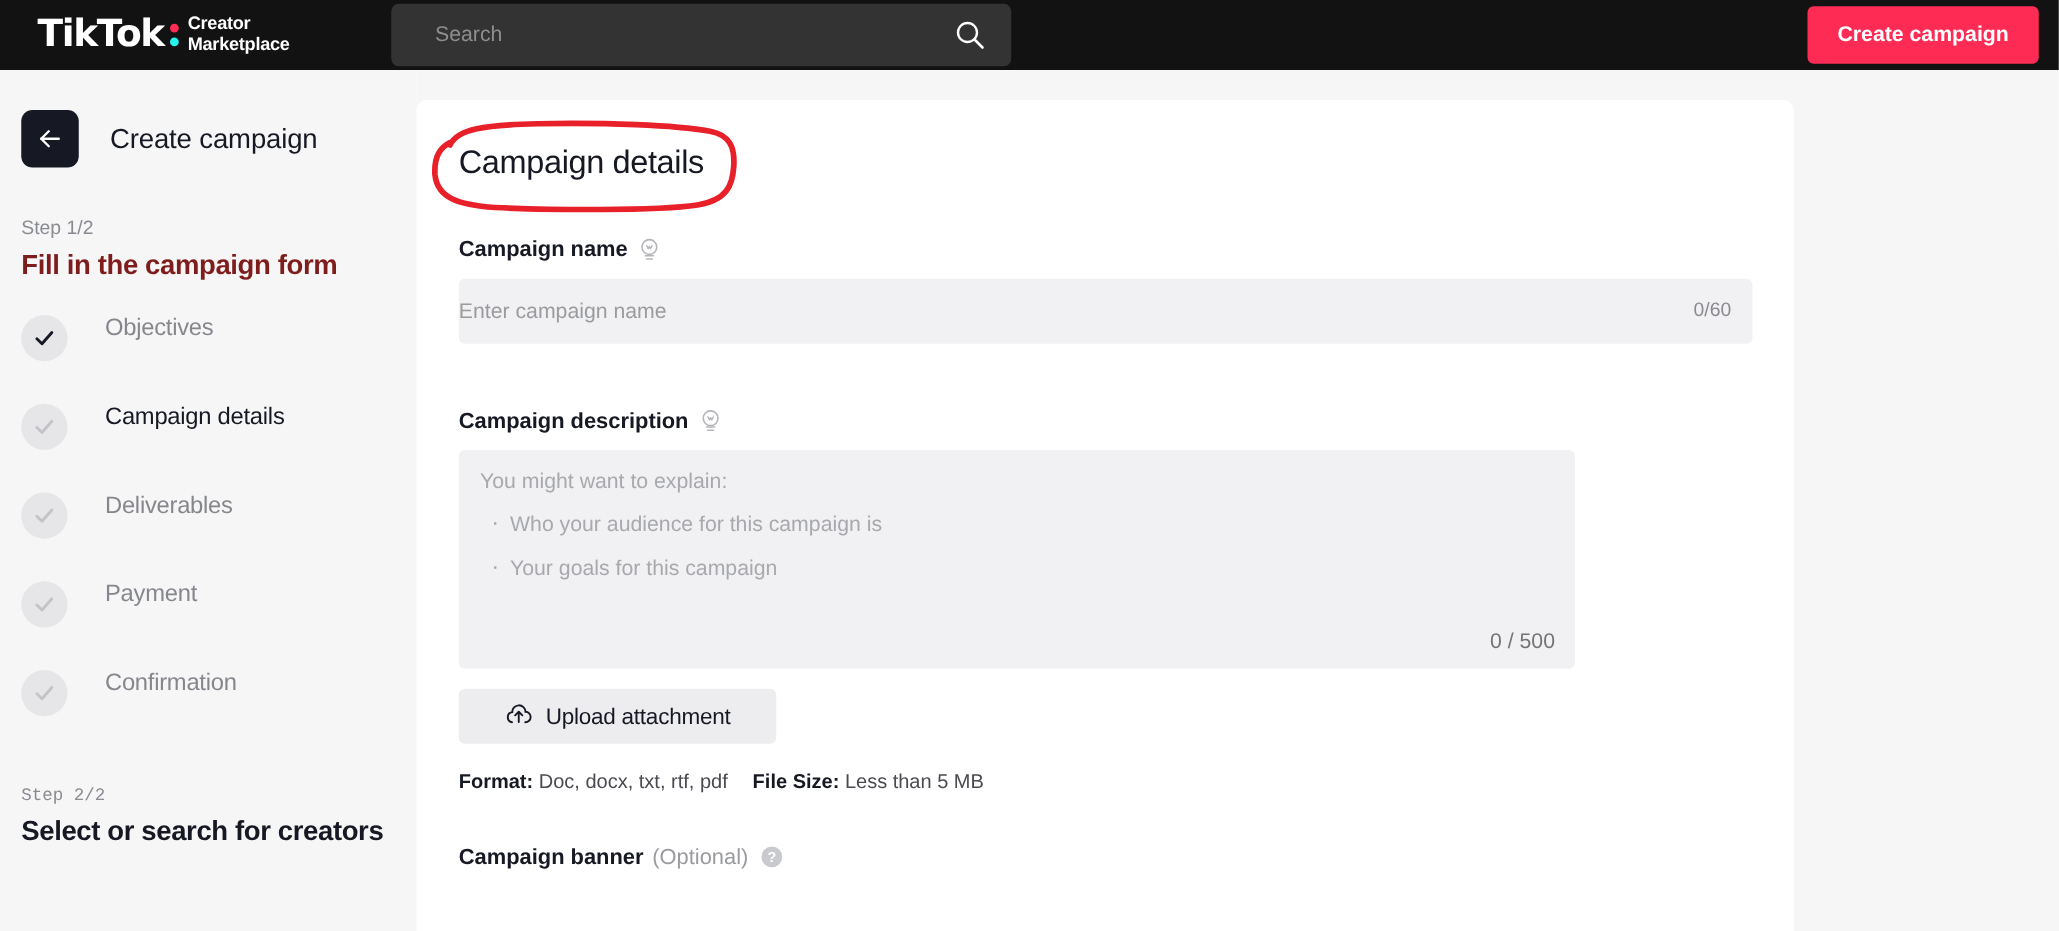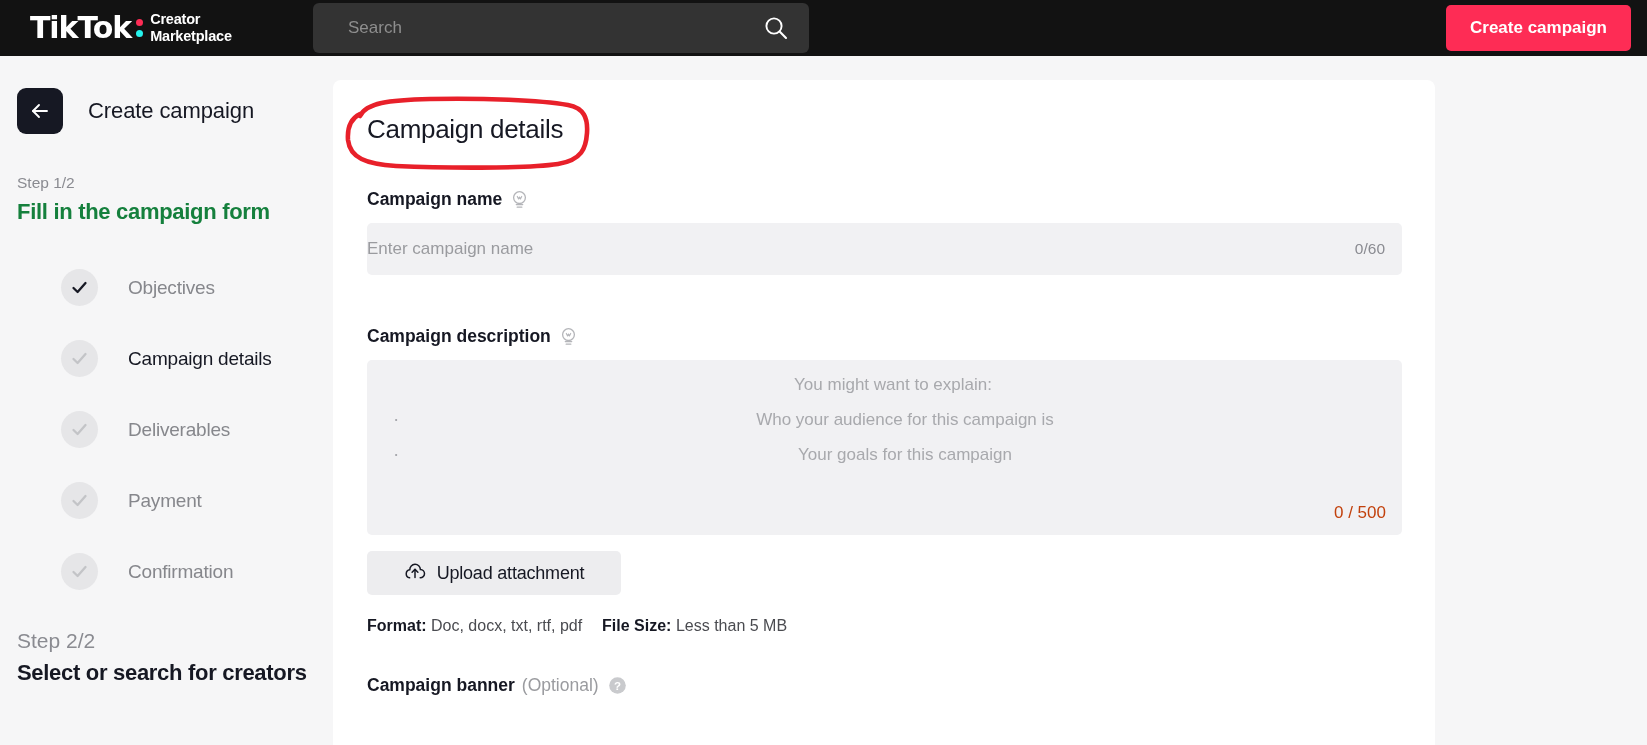--- a/index.html
+++ b/index.html
@@ -96,49 +96,49 @@
   }
   .step-label {
     margin: 40px 0 0 17px;
     font-size: 15.5px;
     color: #8a8b91;
   }
   .step-heading {
     margin: 7px 0 0 17px;
     font-size: 22px;
     font-weight: bold;
-    color: #15803d;
+    color: #7f1d1d;
     letter-spacing: -0.3px;
   }
   .steps { margin-top: 27px; }
   .step-item {
-    display: flex; align-items: center;
+    display: flex; align-items: flex-start;
     height: 71px;
     padding-left: 17px;
     cursor: pointer;
-    margin-left: 44px;
   }
   .step-check {
     width: 37px; height: 37px;
     border-radius: 50%;
     background: #e6e6e8;
     display: flex; align-items: center; justify-content: center;
     flex: none;
   }
   .step-name {
     margin-left: 30px;
     font-size: 19px;
     color: #86878c;
     letter-spacing: -0.2px;
   }
   .step-item.current .step-name { color: #161823; }
   .step-label2 {
     margin: 22px 0 0 17px;
-    font-size: 21px;
+    font-size: 14px;
     color: #8a8b91;
+    font-family: Liberation Mono, monospace;
   }
   .step-heading2 {
     margin: 7px 0 0 17px;
     font-size: 22px;
     font-weight: bold;
     color: #161823;
     letter-spacing: -0.3px;
   }
 
   
@@ -185,44 +185,43 @@
   }
   .counter {
     position: absolute; right: 17px;
     font-size: 15.5px;
     color: #8a8b91;
   }
   .gap-lg { height: 51px; }
 
   .textarea {
     position: relative;
-    width: 1035px; height: 175px;
+    width: 893px; height: 175px;
     background: #f1f1f3;
     border-radius: 5px;
     padding: 16px 0 0 17px;
     cursor: text;
-    text-align: center;
   }
   .ta-line {
     font-size: 17px;
     color: #a8a9ad;
     line-height: 1;
     margin-bottom: 18px;
   }
   .ta-bullet { padding-left: 24px; position: relative; }
   .ta-bullet::before {
     content: "\00B7";
     position: absolute; left: 9px; top: -2px;
     color: #a8a9ad;
     font-size: 19px;
   }
   .ta-counter {
     position: absolute; right: 16px; bottom: 12px;
     font-size: 17px;
-    color: #c2410c;
+    color: #737373;
   }
 
   .upload-btn {
     margin-top: 16px;
     height: 44px;
     width: 254px;
     background: #ededef;
     border: none; border-radius: 5px;
     display: flex; align-items: center; justify-content: center;
     cursor: pointer;

